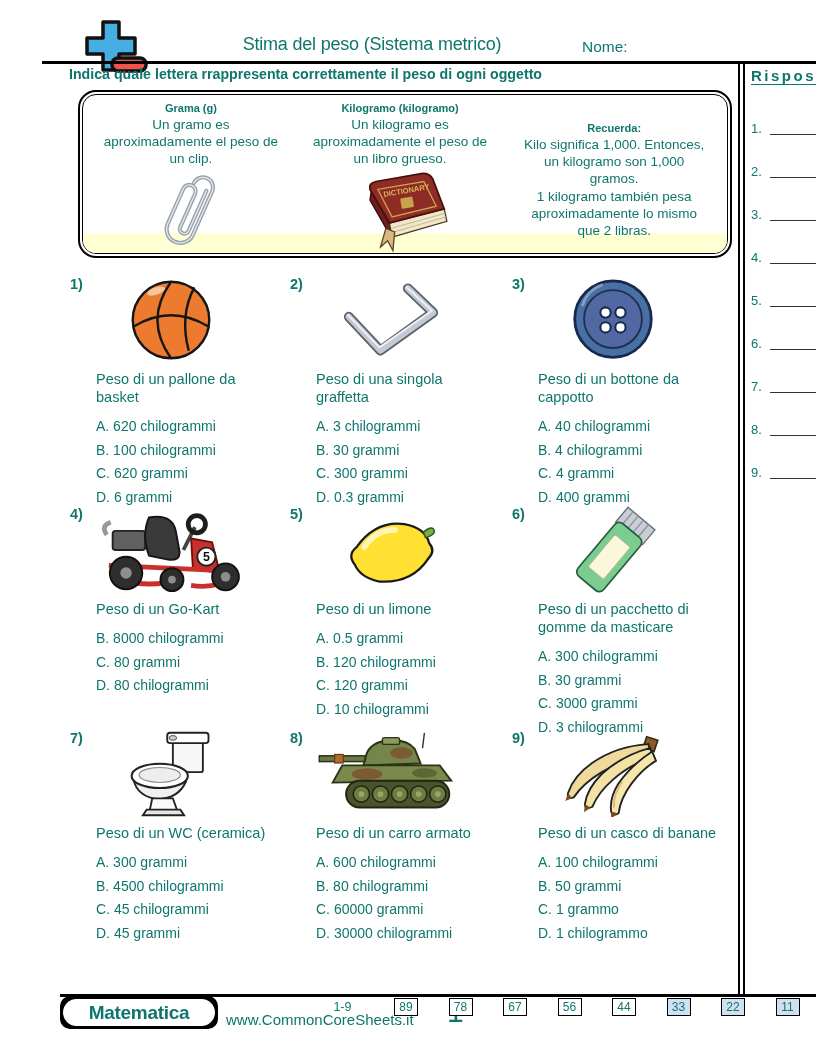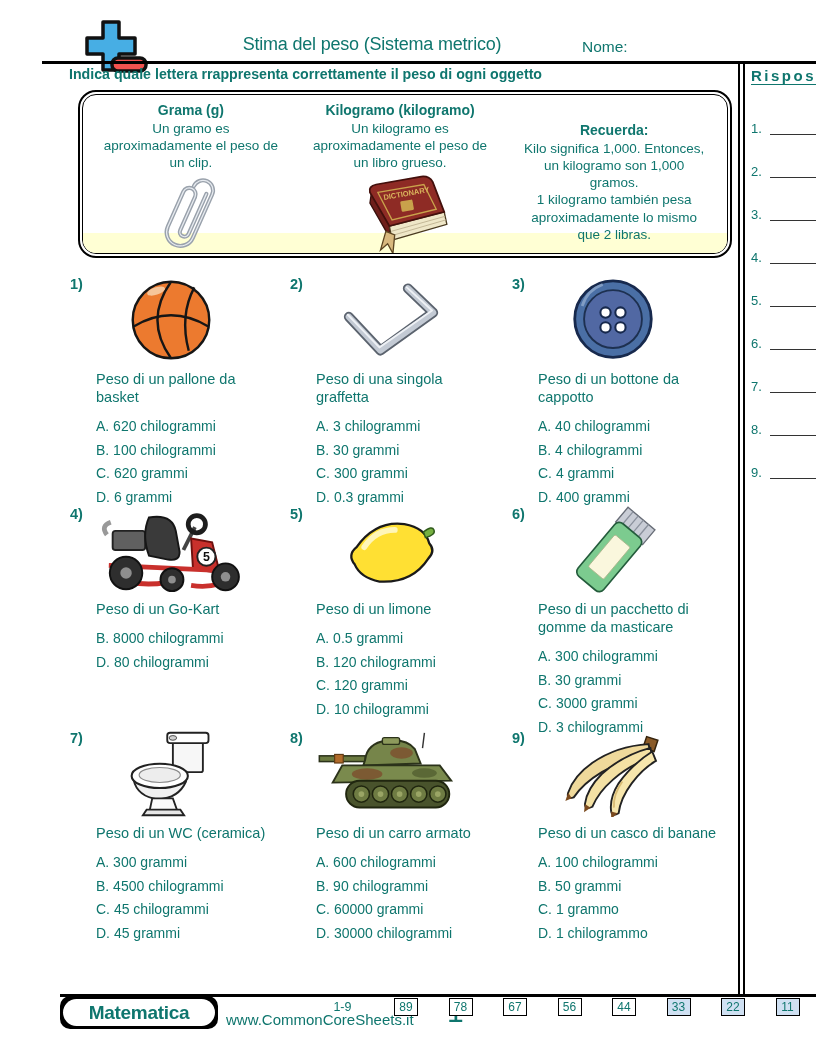--- a/index.html
+++ b/index.html
@@ -28,21 +28,21 @@
   .info-box{position:absolute;left:36px;top:90px;width:654px;height:168px;
             border:2px solid #000;border-radius:18px;box-sizing:border-box;}
   .info-inner{position:absolute;inset:2px;border:1.5px solid #000;border-radius:14px;overflow:hidden;}
   .info-strip{position:absolute;left:0;right:0;bottom:0;height:20px;
               background:var(--info-strip-yellow,#FFFFD4);}
   .info-cols{position:absolute;inset:0;display:flex;padding:7px 8px 0 8px;box-sizing:border-box;}
   .info-col{text-align:center;}
   .info-col.c1{width:203px;}
   .info-col.c2{width:222px;}
   .info-col.c3{width:213px;padding-top:20px;}
-  .info-head{font-size:14px;font-weight:bold;line-height:1.25;}
+  .info-head{font-size:11px;font-weight:bold;line-height:1.25;}
   .info-body{font-size:13.5px;line-height:1.28;white-space:pre-line;}
   .info-img{margin-top:2px;display:flex;justify-content:center;}
 
   
   .questions{position:absolute;left:28px;top:268px;display:grid;
              grid-template-columns:220px 222px 225px;grid-template-rows:230px 224px auto;}
   .q-cell{padding-top:8px;box-sizing:border-box;}
   .q-head{display:flex;align-items:flex-start;height:90px;}
   .q-num{width:26px;font-size:14.5px;font-weight:bold;}
   .q-img{width:150px;height:88px;display:flex;align-items:center;justify-content:center;}
@@ -262,20 +262,21 @@
             <circle cx="76" cy="77" r="12" fill="#2e2e2e" stroke="#111" stroke-width="2"></circle>
               <circle cx="76" cy="77" r="4" fill="#8e8e8e"></circle>
             <circle cx="132" cy="74" r="14" fill="#2e2e2e" stroke="#111" stroke-width="2"></circle>
               <circle cx="132" cy="74" r="5" fill="#8e8e8e"></circle>
           </svg>
         </div>
       </div>
       <div class="q-prompt">Peso di un Go-Kart</div>
       <div class="q-options">
         <div class="q-opt">B. 8000 chilogrammi</div>
+        <div class="q-opt">C. 80 grammi</div>
         <div class="q-opt">D. 80 chilogrammi</div>
       </div>
     </div>
 
     <div class="q-cell">
       <div class="q-head">
         <div class="q-num">5)</div>
         <div class="q-img">
           <svg width="98" height="86" viewBox="0 0 100 90">
             <path d="M12 60 Q4 50 14 42 Q34 14 64 18 Q86 22 90 38 Q97 46 89 54 Q72 80 38 78 Q18 74 12 60 Z" fill="#FFE033" stroke="#1a1a1a" stroke-width="2.4"></path>
@@ -366,21 +367,21 @@
             <circle cx="106" cy="66" r="8.5" fill="#6F7C43" stroke="#20260f" stroke-width="1.6"></circle>
               <circle cx="106" cy="66" r="3" fill="#9AA565"></circle>
             <circle cx="126" cy="66" r="8.5" fill="#6F7C43" stroke="#20260f" stroke-width="1.6"></circle>
               <circle cx="126" cy="66" r="3" fill="#9AA565"></circle>
           </svg>
         </div>
       </div>
       <div class="q-prompt">Peso di un carro armato</div>
       <div class="q-options">
         <div class="q-opt">A. 600 chilogrammi</div>
-        <div class="q-opt">B. 90 chilogrammi</div>
+        <div class="q-opt">B. 80 chilogrammi</div>
         <div class="q-opt">C. 60000 grammi</div>
         <div class="q-opt">D. 30000 chilogrammi</div>
       </div>
     </div>
 
     <div class="q-cell">
       <div class="q-head">
         <div class="q-num">9)</div>
         <div class="q-img">
           <svg width="114" height="86" viewBox="0 0 120 92">

